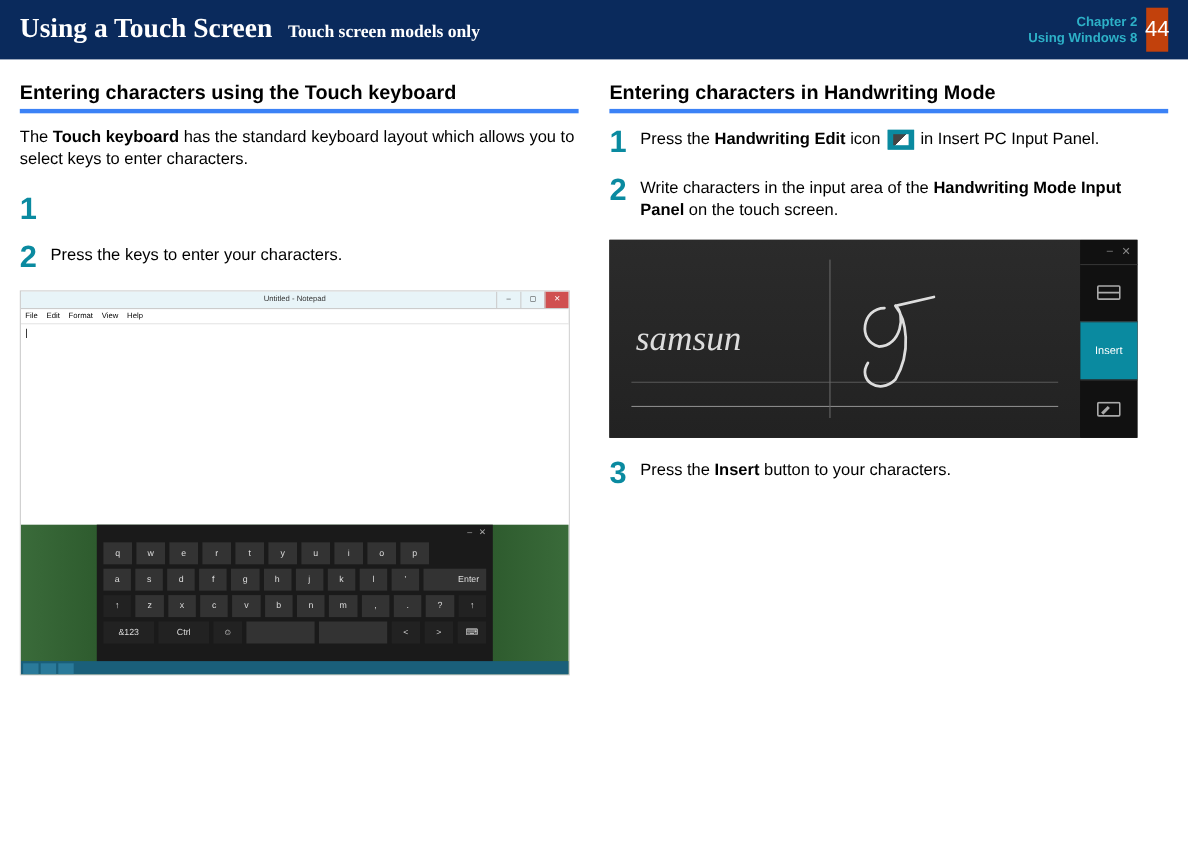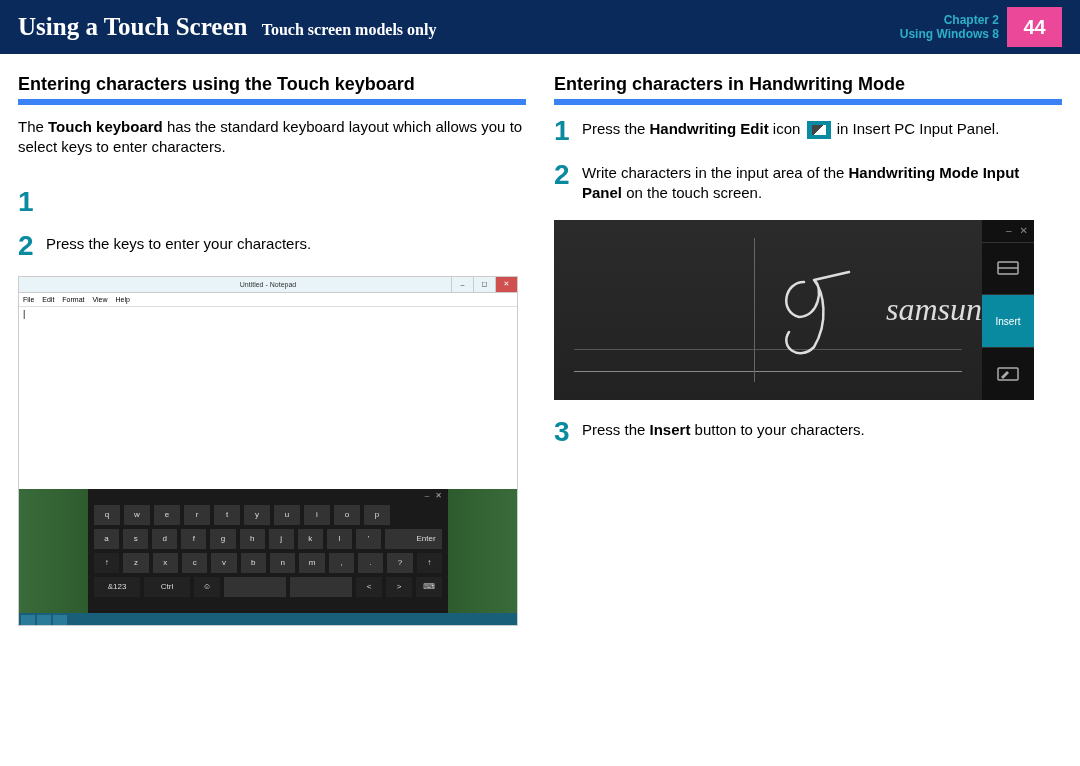--- a/index.html
+++ b/index.html
@@ -2,25 +2,25 @@
 <html><head>
 <meta charset="utf-8">
 <style>
   * { box-sizing: border-box; margin: 0; padding: 0; }
   body { font-family: Arial, Helvetica, sans-serif; width: 1080px; height: 766px; background: #fff; color: #000; overflow: hidden; }
   .header { background: #0a2a5c; color: #fff; height: 54px; display: flex; align-items: center; padding: 0 18px; }
   .header-title { font-size: 25px; font-weight: bold; flex: 1; font-family: Liberation Serif, serif; }
   .header-sub { font-size: 16px; font-weight: bold; margin-left: 8px; }
   .header-right { display: flex; align-items: center; font-size: 12px; color: #2db0c7; font-weight: bold; justify-content: flex-end; }
   .header-meta { text-align: right; line-height: 1.2; margin-right: 8px; }
-  .page-badge { background: #ec4899; color: #fff; font-size: 20px; font-weight: bold; width: 55px; height: 40px; display: flex; align-items: center; justify-content: center; }
+  .page-badge { background: #c2410c; color: #fff; font-size: 20px; font-weight: normal; width: 20px; height: 40px; display: flex; align-items: center; justify-content: center; }
   .columns { display: flex; padding: 20px 18px 0 18px; gap: 28px; }
   .col { flex: 1; }
-  .section-h { font-size: 18px; font-weight: bold; border-bottom: 6px solid #3b82f6; padding-bottom: 4px; margin-bottom: 12px; }
-  .intro { font-size: 15px; line-height: 1.35; margin-bottom: 30px; }
+  .section-h { font-size: 18px; font-weight: bold; border-bottom: 4px solid #3b82f6; padding-bottom: 4px; margin-bottom: 12px; }
+  .intro { font-size: 15px; line-height: 1.35; margin-bottom: 20px; }
   .step { display: flex; gap: 10px; font-size: 15px; line-height: 1.35; margin-bottom: 16px; }
   .step-num { color: #0a8aa0; font-size: 28px; font-weight: bold; line-height: 1; min-width: 18px; }
   .step-body { padding-top: 2px; }
   b { font-weight: bold; }
   .inline-icon { display: inline-flex; vertical-align: middle; width: 24px; height: 18px; border: 2px solid #0a8aa0; background: #0a8aa0; align-items: center; justify-content: center; margin: 0 2px; }
   .inline-icon-kbd { background: #fff; width: 14px; height: 10px; border-top: 3px solid #0a8aa0; border-bottom: 2px solid #0a8aa0; position: relative; }
   .inline-icon-kbd::before { content:""; position:absolute; top:1px; left:0; right:0; height:1px; background:#0a8aa0; }
   .inline-icon-hw { width:14px; height:10px; background: linear-gradient(135deg, #444 50%, #fff 50%); }
 
   
@@ -38,21 +38,21 @@
   .osk-row { display:flex; gap:4px; margin-bottom:4px; }
   .keycap { background:#333; color:#ddd; width:26px; height:20px; font-size:8px; display:flex; align-items:center; justify-content:center; }
   .keycap.wide { width:58px;padding-left:25px; }
   .keycap.wider { width:46px; }
   .keycap.dark { background:#222; }
   .taskbar { position:absolute; bottom:0; left:0; right:0; height:14px; background:#1a5f7a; display:flex; align-items:center; gap:2px; padding:0 2px; }
   .taskbar span { width:14px; height:10px; background:#2a7a9a; }
 
   
   .shot2 { width: 480px; height: 180px; background:#000; margin-top: 10px; display:flex; margin-bottom: 18px; }
-  .hw-main { flex:1; background: linear-gradient(#2b2b2b, #222); position:relative; display:flex; align-items:center; padding-left: 24px; justify-content: flex-end; }
+  .hw-main { flex:1; background: linear-gradient(#2b2b2b, #222); position:relative; display:flex; align-items:center; padding-left: 24px; }
   .hw-line1 { position:absolute; left:20px; right:20px; bottom:28px; height:1px; background:#888; }
   .hw-line2 { position:absolute; left:20px; right:20px; bottom:50px; height:1px; background:#555; }
   .hw-divider { position:absolute; top:18px; bottom:18px; left:200px; width:1px; background:#666; }
   .hw-text { font-family: Georgia, serif; font-style: italic; font-size: 32px; color:#ddd; position:relative; z-index:2; }
   .hw-g { position:absolute; left:220px; top:42px; color:#d0d0d0; z-index:2; }
   .hw-side { width:52px; background:#111; display:flex; flex-direction:column; }
   .hw-side-top { height:22px; display:flex; justify-content:flex-end; gap:8px; align-items:center; padding:0 6px; color:#888; font-size:10px; }
   .hw-side-cell { flex:1; display:flex; align-items:center; justify-content:center; border-top:1px solid #333; }
   .hw-side-cell svg { stroke:#aaa; }
   .hw-insert { flex:1; background:#0a8aa0; color:#fff; font-size:10px; display:flex; align-items:center; justify-content:center; border-top:1px solid #333; }

